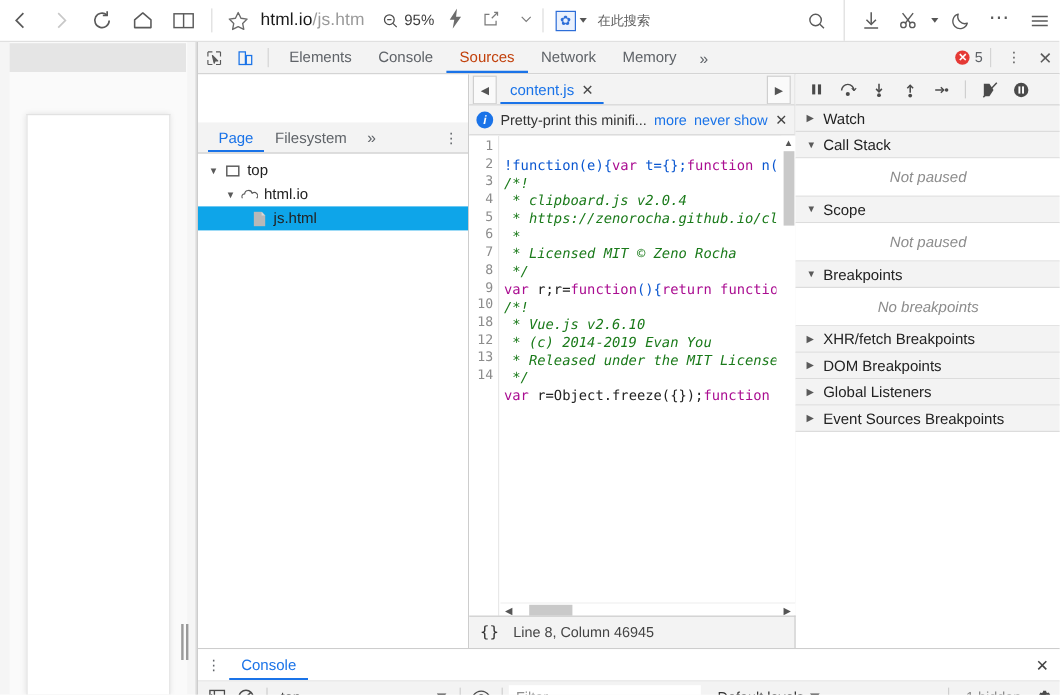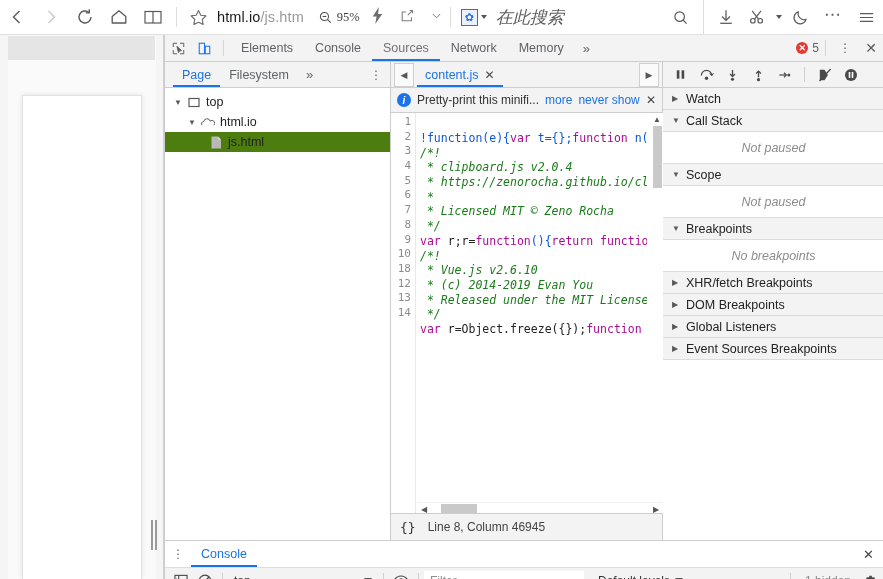--- a/index.html
+++ b/index.html
@@ -29,33 +29,33 @@
   .nav-btn svg { display: block; }
   .chrome-sep { width: 1px; height: 20px; background: #dcdcdc; margin: 0 6px; }
   .star-btn { width: 30px; height: 34px; display:flex; align-items:center; justify-content:center; color:#6b6b6b;}
   .urlbox {
     font-size: 14.5px; color: #222; white-space: nowrap;
     margin-left: 4px; letter-spacing: 0.1px;
   }
   .urlbox .u-dark { color: #1a1a1a; }
   .urlbox .u-grey { color: #9a9a9a; }
   .zoom-chip { display:flex; align-items:center; gap:4px; margin-left:14px; color:#4c4c4c; }
-  .zoom-chip .pct { font-size: 12.5px; color:#404040;font-family:Liberation Serif, serif; }
+  .zoom-chip .pct { font-size: 12.5px; color:#404040; }
   .bolt { margin-left: 10px; color:#6d6d6d; }
   .share-ic { margin-left: 14px; color:#7a7a7a; }
   .chev { margin-left: 14px; color:#7a7a7a; }
   .search-engine {
     margin-left: 4px; display:flex; align-items:center; gap:3px;
   }
   .se-badge {
     width:17px;height:17px;border:1px solid #2d6ed8; background:#eaf1fd;
     display:flex;align-items:center;justify-content:center; font-size:11px; color:#2d6ed8;
   }
   .se-caret { width:0;height:0;border-left:3.5px solid transparent;border-right:3.5px solid transparent;border-top:4.5px solid #555; }
-  .search-placeholder { margin-left:9px; font-size:17px; color:#5d5d5d;font-style:italic; }
+  .search-placeholder { margin-left:9px; font-size:11px; color:#5d5d5d; }
   .right-icons { margin-left:auto; display:flex; align-items:center; }
   .right-icons > div { display:flex; align-items:center; justify-content:center; color:#5a5a5a; height:34px; }
 
   
   .devtools {
     position: absolute; left: 164px; top: 35px;
     width: 655px; height: 544px;
     background: #ffffff;
     border-left: 1px solid #cdcdcd;
   }
@@ -95,47 +95,47 @@
     background:#f3f3f3; border-bottom:1px solid #cdcdcd;
     display:flex; align-items:center;
   }
   .dt-icbtn { width:26px;height:26px;display:flex;align-items:center;justify-content:center;color:#5a5a5a; }
   .dt-icbtn.active { color:#1a73e8; }
   .tab-sep { width:1px;height:16px;background:#d4d4d4;margin:0 6px; }
   .dt-tab {
     height:26px; padding:0 11px; display:flex; align-items:center;
     font-size:12.5px; color:#5f6368; white-space:nowrap;
   }
-  .dt-tab.sel { color:#737373; box-shadow: inset 0 -2px 0 #1a73e8; }
+  .dt-tab.sel { color:#c2410c; box-shadow: inset 0 -2px 0 #1a73e8; }
   .dt-more { padding:0 8px; color:#5f6368; font-size:13px; }
   .err-chip { display:flex;align-items:center;gap:4px; margin-left:8px; }
   .err-dot { width:12px;height:12px;border-radius:50%;background:#e53935;color:#fff;font-size:9px;display:flex;align-items:center;justify-content:center;font-weight:bold;}
   .err-num { font-size:12px;color:#5f6368; }
   .dt-right { margin-left:auto; display:flex; align-items:center; }
 
   
   .sources {
     position:absolute; left:0; top:27px; width:719px; height:478px;
   }
   
   .navigator {
     position:absolute; left:0; top:0; width:226px; height:478px;
     background:#fff; border-right:1px solid #cdcdcd;
   }
   .nav-tabs {
     height:26px; background:#f3f3f3; border-bottom:1px solid #cdcdcd;
-    display:flex; align-items:center; padding-left:8px;
+    display:flex; align-items:center; padding-left:8px;margin-top:40px;
   }
   .nav-tab { height:25px; padding:0 9px; display:flex;align-items:center;font-size:12.5px;color:#5f6368; }
   .nav-tab.sel { color:#1a73e8; box-shadow: inset 0 -2px 0 #1a73e8; }
   .nav-chevrons { padding:0 8px; color:#5f6368; font-size:13px; }
   .nav-kebab { margin-left:auto; padding:0 8px; color:#5f6368; }
   .tree { padding-top:4px; font-size:12.5px; color:#222; }
   .tree-row { display:flex; align-items:center; height:20px; cursor:default; }
-  .tree-row.sel { background:#4d7c0f; }
+  .tree-row.sel { background:#0ea5e9; }
   .tw { width:14px; display:flex; align-items:center; justify-content:center; color:#5a5a5a; font-size:8px; }
   .tico { width:18px; display:flex; align-items:center; justify-content:center; }
   .tlabel { margin-left:3px; }
 
   
   .editor-wrap {
     position:absolute; left:226px; top:0; width:272px; height:478px;
     background:#fff; border-right:1px solid #cdcdcd;
   }
   .ed-tabs { height:26px; background:#f3f3f3; border-bottom:1px solid #cdcdcd; display:flex; align-items:center; }

